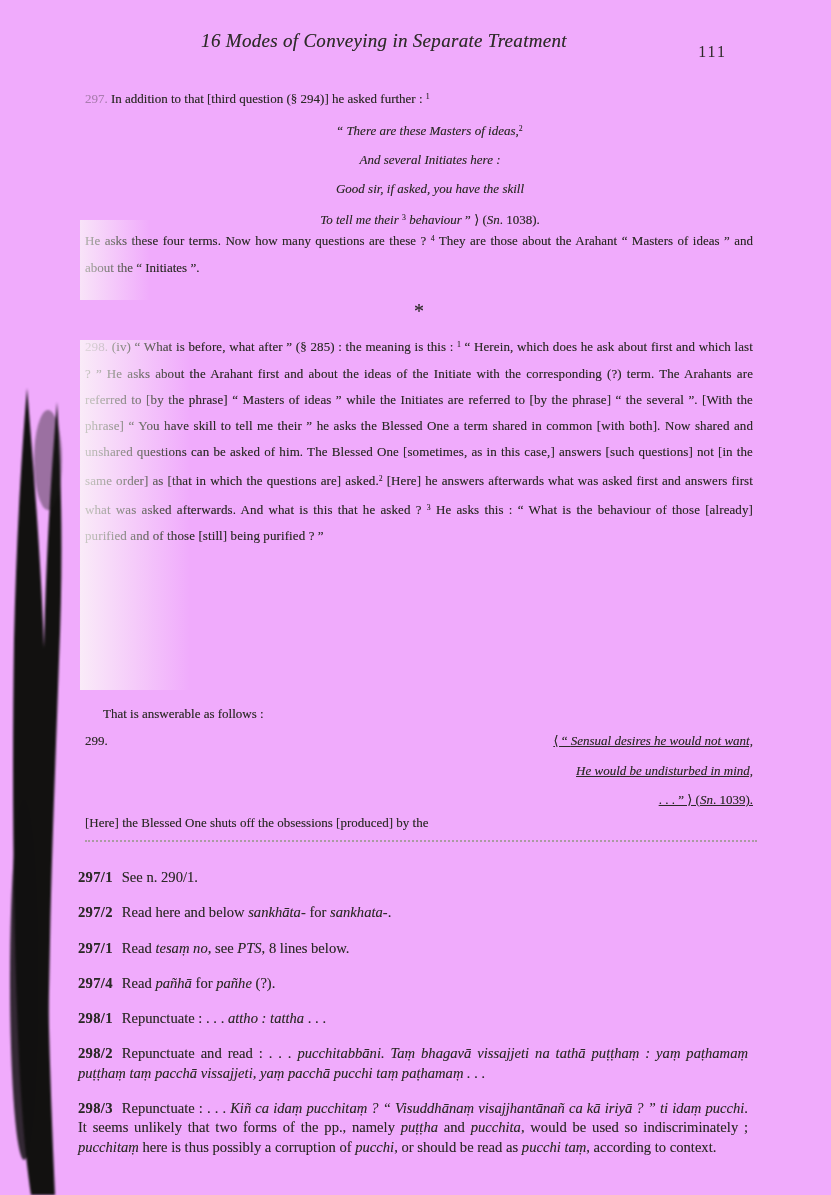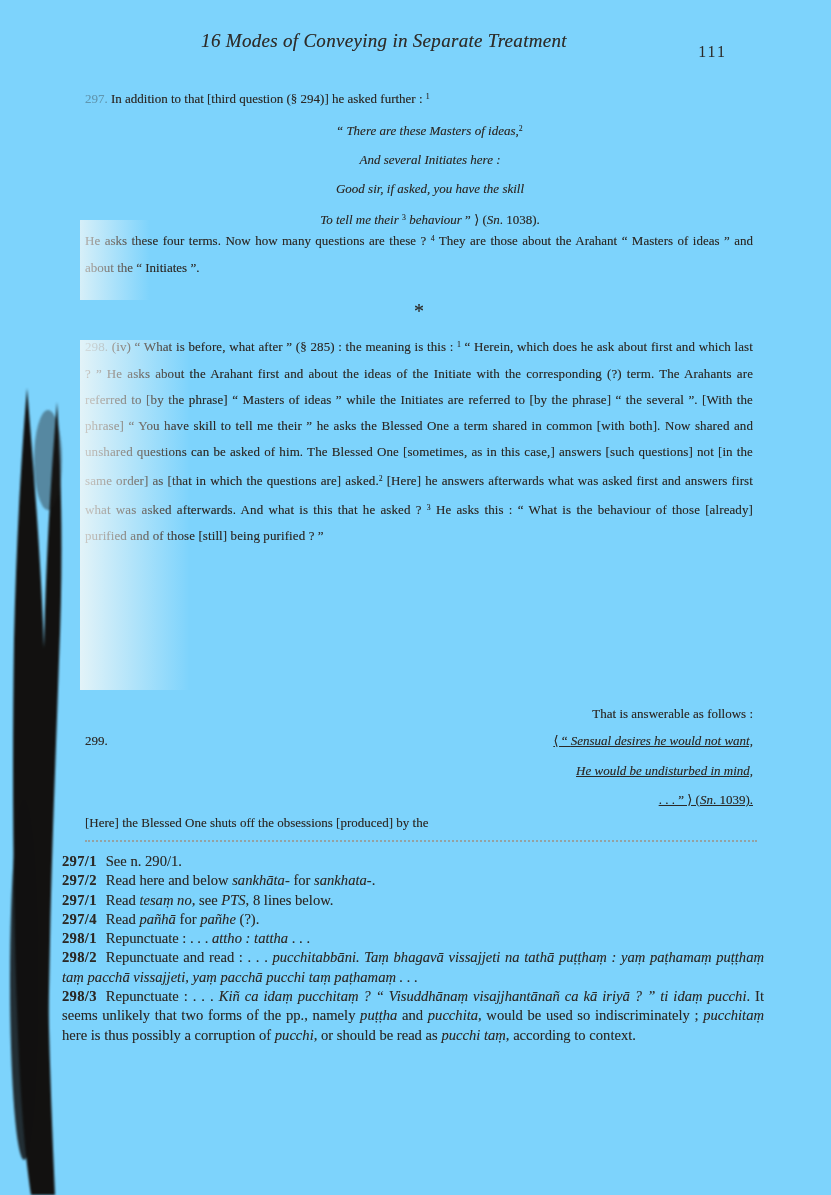--- a/index.html
+++ b/index.html
@@ -1,55 +1,55 @@
 <!DOCTYPE html>
 <html><head>
 <meta charset="utf-8">
 <style>
   html,body{margin:0;padding:0;background:#e8e6e0;}
   .page{
     position:relative;
     width:831px;height:1195px;
     margin:0 auto;
-    background:#7dd3fc;
+    background:#f0abfc;
     overflow:hidden;
     font-family:"Liberation Serif","DejaVu Serif",serif;
     color:#2b2926;
   }
   
   .hdr{position:absolute;top:30px;left:85px;width:668px;height:28px;}
   .hdr-title{
     position:absolute;left:0;right:70px;text-align:center;
     font-style:italic;font-size:19px;letter-spacing:.3px;
     color:#2e2c29;text-shadow:0 0 .6px rgba(50,48,45,.5);
   }
   .hdr-num{position:absolute;right:26px;top:13px;font-size:16px;letter-spacing:2px;}
   
   .body-block{position:absolute;left:85px;width:668px;font-size:13px;line-height:26.3px;
     text-align:justify;text-shadow:0 0 .55px rgba(60,56,52,.45);}
   .p297{top:84px;}
   .verse1{top:114px;left:150px;width:560px;line-height:29px;text-align:center;}
   .p297b{top:226px;}
   .star-row{top:298px;text-align:center;font-size:20px;}
   .p298{top:332px;letter-spacing:.1px;}
-  .answer{top:701px;text-align:right;text-indent:18px;}
+  .answer{top:701px;text-align:left;text-indent:18px;}
   .v299{top:726px;line-height:29.5px;text-align:right;text-decoration:underline;}
   .v299 .vnum{position:absolute;left:0;top:0;}
   .v299 .vlines{margin-left:52px;}
   .closing{top:810px;text-align:left;}
   .it{font-style:italic;}
   .sup{font-size:.6em;vertical-align:.55em;letter-spacing:0;}
   .paranum-faded{opacity:.35;filter:blur(.4px);}
   .paranum-dim{opacity:.55;filter:blur(.3px);}
   
   .fnrule{position:absolute;top:840px;left:85px;width:672px;border-top:2px dotted #9a968e;opacity:.8;}
   .fns{position:absolute;top:852px;left:62px;width:702px;
     font-size:14.6px;line-height:19.3px;text-align:justify;
     text-shadow:0 0 .5px rgba(60,56,52,.4);}
-  .fn{margin:0;}
+  .fn{margin:16px;}
   .fnlabel{font-weight:bold;letter-spacing:.3px;margin-right:9px;}
   
   .smudge{position:absolute;left:0;top:380px;width:82px;height:815px;filter:blur(1.1px);}
   .fade-left{
     position:absolute;left:80px;top:340px;width:110px;height:350px;
     background:linear-gradient(to right,rgba(252,251,247,.8),rgba(252,251,247,0));
     pointer-events:none;
   }
   .fade-left2{
     position:absolute;left:80px;top:220px;width:70px;height:80px;

